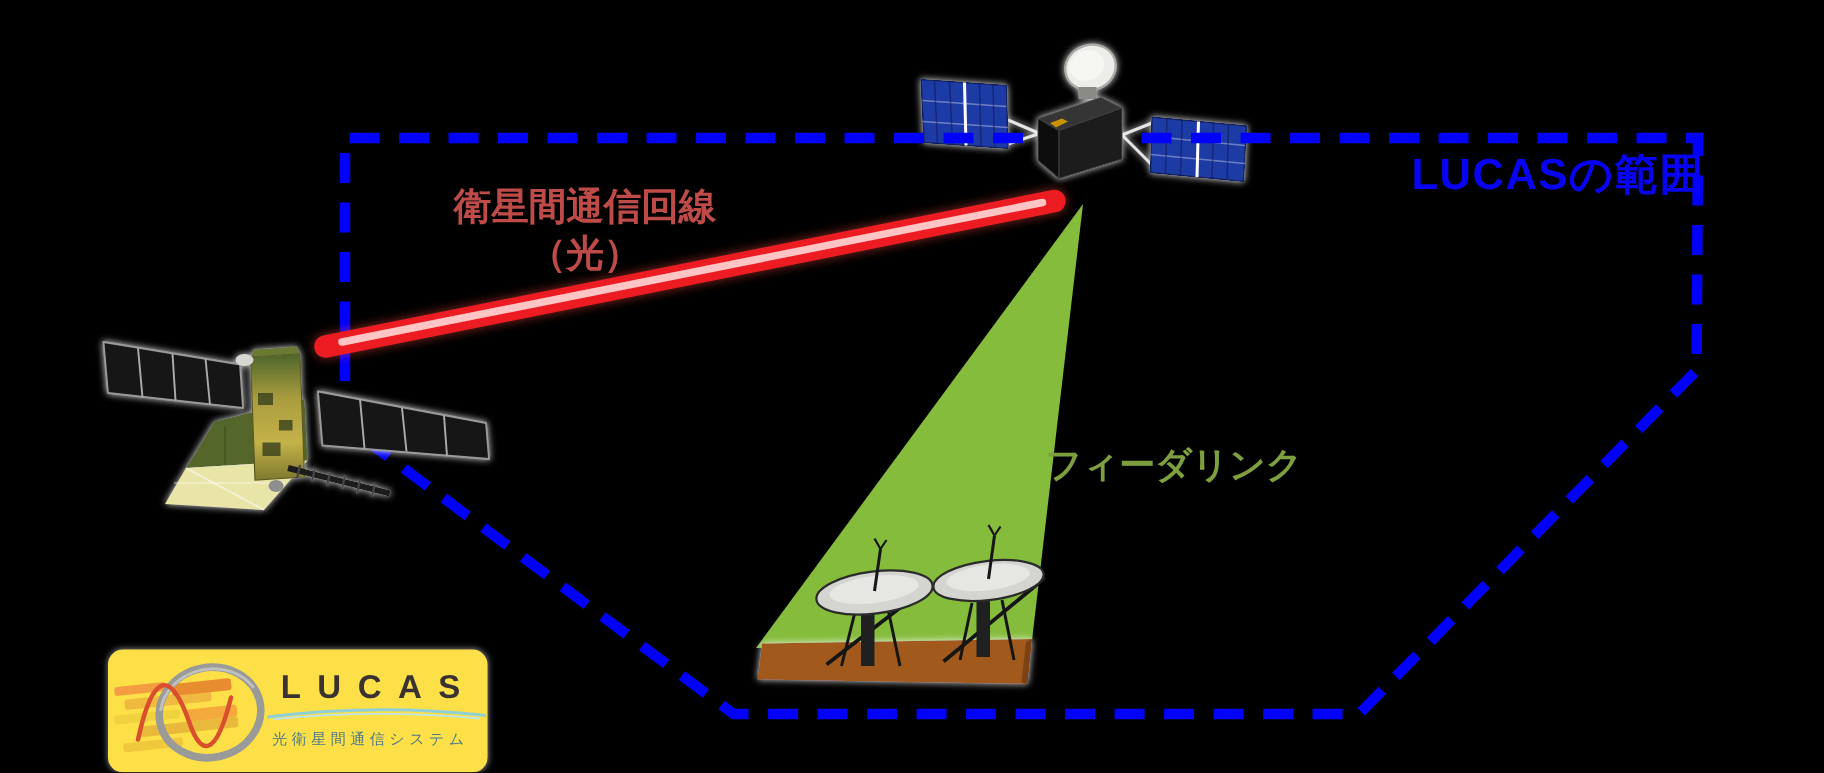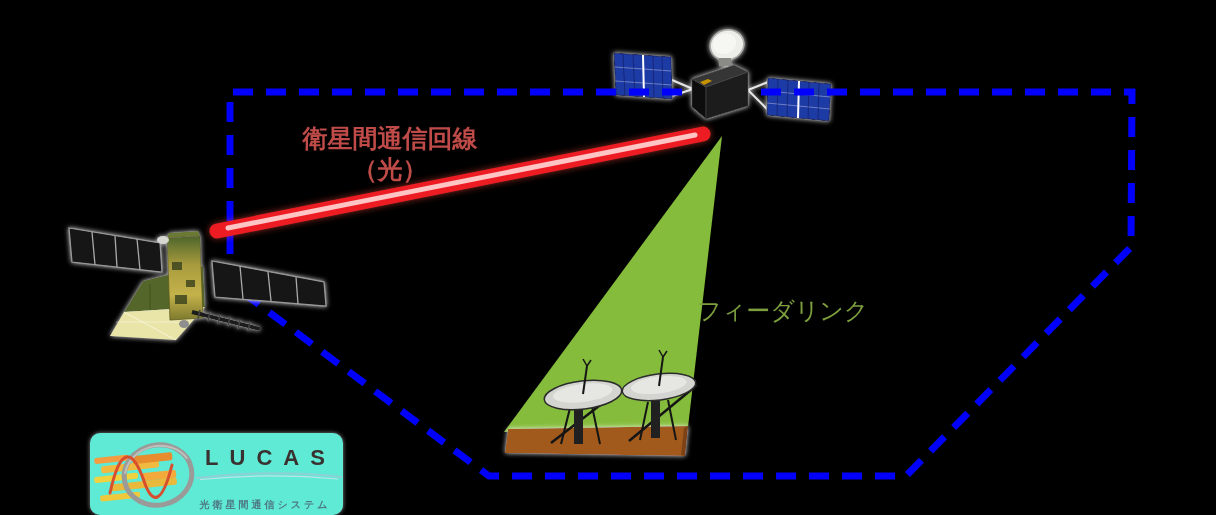--- a/index.html
+++ b/index.html
@@ -4,32 +4,32 @@
 <style>
   html,body{margin:0;padding:0;background:#000;}
   #stage{position:relative;width:1216px;height:515px;background:#000;overflow:hidden;
          font-family:"Liberation Sans","DejaVu Sans",sans-serif;}
   #scene{position:absolute;left:0;top:0;}
   .lbl{position:absolute;white-space:nowrap;}
   #label-optical{left:290px;top:123px;width:200px;text-align:center;
                  color:#BE4B48;font-size:25px;font-weight:600;line-height:1.25;}
   #label-rate{left:427px;top:164px;color:#C00000;font-size:24px;font-weight:700;
               text-decoration:underline;}
-  #label-feeder{left:697px;top:295px;color:#7D9F3E;font-size:24px;font-weight:400;line-height:1.3;}
+  #label-feeder{left:697px;top:295px;color:#7D9F3E;font-size:24px;font-weight:700;line-height:1.3;}
   #label-feeder .l2{padding-left:4px;}
   #label-scope{left:941px;top:97px;color:#0903F6;font-size:29px;font-weight:700;letter-spacing:1px;}
   
-  #logo-box{position:absolute;left:90px;top:433px;width:253px;height:82px;background:#5eead4;
+  #logo-box{position:absolute;left:72px;top:433px;width:253px;height:82px;background:#fde047;
             border-radius:10px;box-shadow:0 0 4px rgba(255,255,255,.55);}
   #logo-mark{position:absolute;left:0px;top:2px;}
   #logo-right{position:absolute;left:104px;top:12px;width:142px;text-align:center;}
   #logo-word{color:#3A3231;font-size:22px;font-weight:600;letter-spacing:11px;
              padding-left:11px; }
   #logo-arc{display:block;margin:1px auto 0 auto;}
-  #logo-tag{color:#4E7A85;font-size:10px;font-weight:700;letter-spacing:3px;margin-top:18px;}
+  #logo-tag{color:#4E7A85;font-size:10px;font-weight:400;letter-spacing:3px;margin-top:6px;}
 </style>
 </head>
 <body>
 
 <div id="stage">
 
   <svg id="scene" width="1216" height="515" viewBox="0 0 1216 515">
     <defs>
       <filter id="whiteglow" x="-30%" y="-30%" width="160%" height="160%">
         <feDropShadow dx="0" dy="0" stdDeviation="2.4" flood-color="#ffffff" flood-opacity="0.85"></feDropShadow>
@@ -169,20 +169,21 @@
   <div class="lbl" id="label-optical">
     <div>衛星間通信回線</div>
     <div>（光）</div>
   </div>
 
 
   <div class="lbl" id="label-feeder">
     <div>フィーダリンク</div>
   </div>
 
+  <div class="lbl" id="label-scope">LUCASの範囲</div>
 
   <div id="logo-box">
     <svg id="logo-mark" width="108" height="78" viewBox="0 0 108 78">
       <g transform="rotate(-6 54 40)">
         <rect x="6" y="18" width="34" height="6" rx="2" fill="#F49C42"></rect>
         <rect x="12" y="27" width="58" height="7" rx="2" fill="#F0B93F"></rect>
         <rect x="4" y="37" width="44" height="6" rx="2" fill="#EFD23E"></rect>
         <rect x="20" y="46" width="66" height="7" rx="2" fill="#E8B93A"></rect>
         <rect x="8" y="56" width="40" height="6" rx="2" fill="#F0C83C"></rect>
         <rect x="44" y="20" width="40" height="8" rx="2" fill="#E78D2F"></rect>

